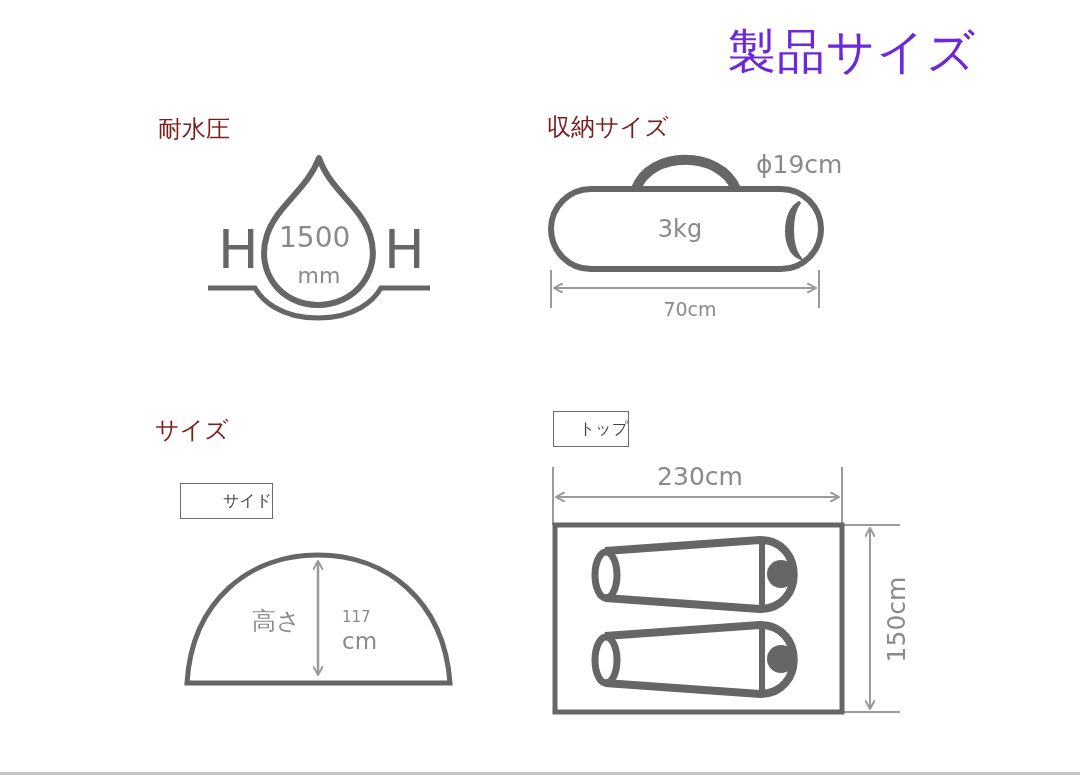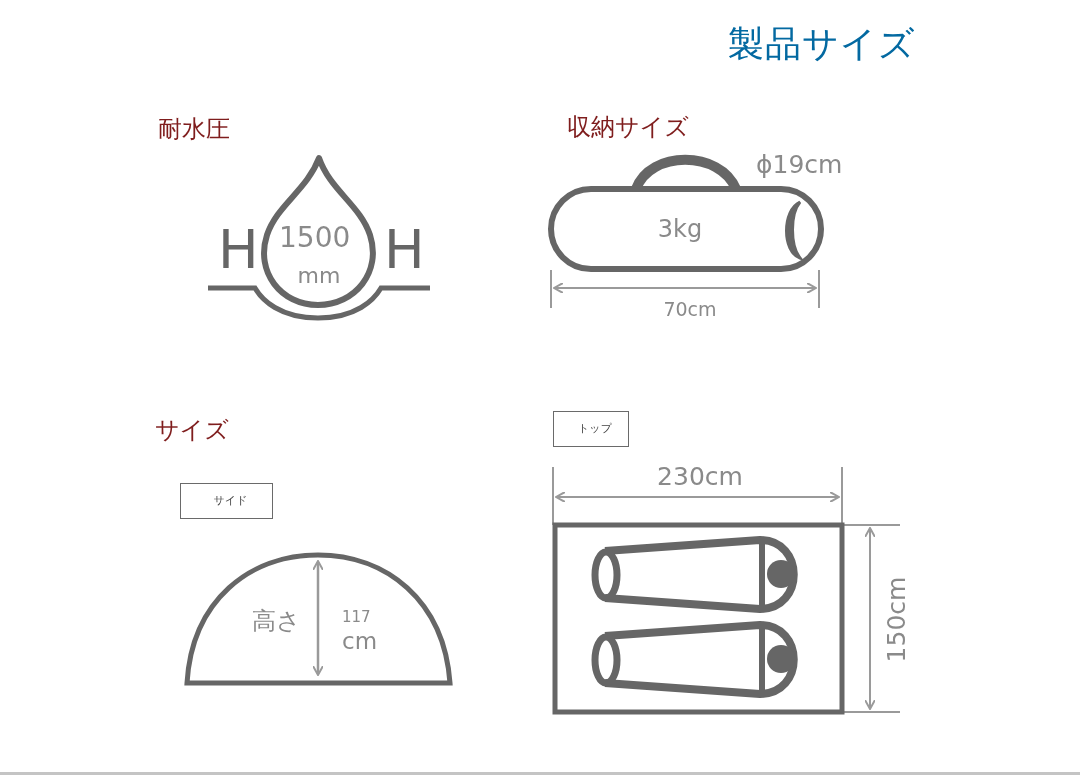--- a/index.html
+++ b/index.html
@@ -1,21 +1,21 @@
 <!DOCTYPE html>
 <html><head>
 <meta charset="utf-8">
 <style>
   html, body { margin: 0; padding: 0; background: #ffffff; }
   body { width: 1080px; height: 775px; position: relative; overflow: hidden;
          font-family: "DejaVu Sans", "Liberation Sans", sans-serif; color: #555; }
   .abs { position: absolute; }
-  .page-title { left: 728px; top: 20px; font-size: 36px; color: #0369a1; letter-spacing: 1px; text-align: center; }
+  .page-title { left: 728px; top: 20px; font-size: 48px; color: #6d28d9; letter-spacing: 1px; text-align: center; }
   .section-title { font-size: 24px; color: #7f1d1d; }
-  .tag-box { border: 1.5px solid #6a6a6a; font-size: 11px; color: #444; text-align: center;
+  .tag-box { border: 1.5px solid #6a6a6a; font-size: 16px; color: #444; text-align: right;
              line-height: 30px; height: 30px; box-sizing: border-box; padding-left: 8px; }
   .lbl { color: #8a8a8a; font-family: "DejaVu Sans", sans-serif; }
   svg { position: absolute; left: 0; top: 0; }
   .bottom-rule { left: 0; top: 772px; width: 1080px; height: 3px; background: #c4c4c4; }
 </style>
 </head>
 <body>
 
 <svg width="1080" height="775" viewBox="0 0 1080 775">
   <defs>
@@ -70,21 +70,21 @@
 </svg>
 
 <div class="abs page-title">製品サイズ</div>
 
 <div class="abs section-title" style="left:158px; top:113px;">耐水圧</div>
 <div class="abs" style="left:218px; top:222px; font-size:54px; color:#666; line-height:56px;">H</div>
 <div class="abs" style="left:384px; top:222px; font-size:54px; color:#666; line-height:56px;">H</div>
 <div class="abs lbl" style="left:279px; top:226px; width:80px; text-align:left; font-size:28px; line-height:24px;">1500</div>
 <div class="abs lbl" style="left:279px; top:252px; width:80px; text-align:center; font-size:22px; line-height:24px;margin-top:12px;">mm</div>
 
-<div class="abs section-title" style="left:547px; top:111px;margin-left:20px;">収納サイズ</div>
+<div class="abs section-title" style="left:547px; top:111px;">収納サイズ</div>
 <div class="abs lbl" style="left:756px; top:150px; font-size:25px;">ϕ19cm</div>
 <div class="abs lbl" style="left:645px; top:215px; width:70px; text-align:center; font-size:24px;">3kg</div>
 <div class="abs lbl" style="left:640px; top:298px; width:100px; text-align:center; font-size:19px;">70cm</div>
 
 <div class="abs section-title" style="left:155px; top:414px;">サイズ</div>
 <div class="abs tag-box" style="left:180px; top:483px; width:93px; height:36px; line-height:34px;">サイド</div>
 <div class="abs lbl" style="left:252px; top:605px; font-size:24px;">高さ</div>
 <div class="abs lbl" style="left:342px; top:605px; font-size:15px; line-height:24px;">117</div>
 <div class="abs lbl" style="left:342px; top:629px; font-size:23px; line-height:24px;">cm</div>
 

